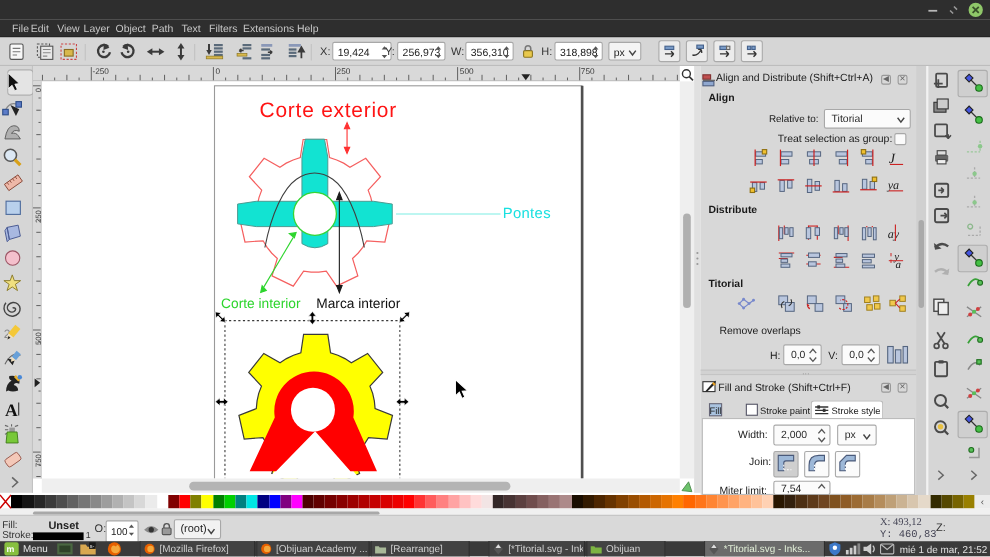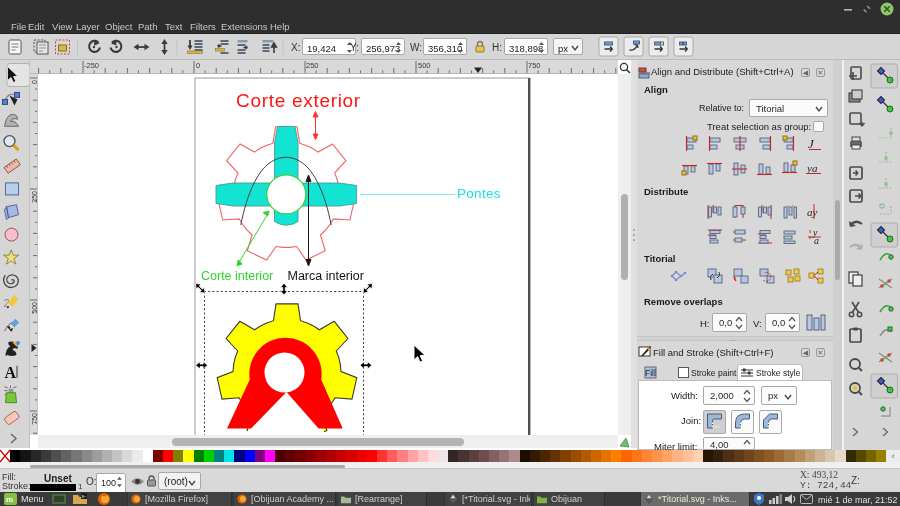--- a/index.html
+++ b/index.html
@@ -664,21 +664,21 @@
       <rect x="9" y="1" width="5" height="5" fill="#f0c84c" stroke="#a08020" stroke-width="0.9"></rect>
       <rect x="3" y="9" width="5" height="5" fill="#f0c84c" stroke="#a08020" stroke-width="0.9"></rect>
       <rect x="10" y="8" width="5" height="5" fill="#f0c84c" stroke="#a08020" stroke-width="0.9"></rect>
     </svg>
     <svg class="abs" style="left:171px;top:208px" width="16" height="16" viewBox="0 0 16 16">
       <rect x="1" y="5" width="5" height="5" fill="#f0c84c" stroke="#a08020" stroke-width="0.9"></rect>
       <rect x="10" y="1" width="5" height="5" fill="#f0c84c" stroke="#a08020" stroke-width="0.9"></rect>
       <rect x="10" y="10" width="5" height="5" fill="#f0c84c" stroke="#a08020" stroke-width="0.9"></rect>
       <path d="M6,7.5 L10,4 M6,7.5 L10,12" stroke="#c22" stroke-width="1"></path>
     </svg>
-    <div class="abs" style="left:7px;top:236px;font-size:9.5px;font-weight:bold;color:#1a1a1a;white-space:nowrap">Remove overlaps</div>
+    <div class="abs" style="left:17px;top:236px;font-size:9.5px;font-weight:normal;color:#1a1a1a;white-space:nowrap">Remove overlaps</div>
     <div class="abs" style="left:63px;top:258px;font-size:9.5px;color:#1a1a1a;white-space:nowrap">H:</div>
     <div class="wbtn" style="left:75px;top:253px;width:35px;height:19px">
       <span style="position:absolute;left:6px;top:3px;font-size:9.5px">0,0</span>
       <svg style="position:absolute;right:3px;top:2px" width="8" height="14" viewBox="0 0 8 14">
         <path d="M1,5 L4,1.5 L7,5 M1,9 L4,12.5 L7,9" fill="none" stroke="#555" stroke-width="1.2"></path>
       </svg>
     </div>
     <div class="abs" style="left:116px;top:258px;font-size:9.5px;color:#1a1a1a;white-space:nowrap">V:</div>
     <div class="wbtn" style="left:128px;top:253px;width:35px;height:19px">
       <span style="position:absolute;left:6px;top:3px;font-size:9.5px">0,0</span>
@@ -744,21 +744,21 @@
       </svg>
     </div>
     <div class="abs" style="left:122px;top:350px;width:23px;height:24px;background:#fbfbfb;border:1px solid #aaa;border-radius:2px">
       <svg width="21" height="20" viewBox="0 0 20 20">
         <path d="M3,17 V9 L9,3 H17 V8 H11 Q8,8 8,11 V17 Z" fill="#9db8d8" stroke="#4a5a7a"></path>
         <path d="M8,16 H15 M8,16 V10" stroke="#fff" stroke-width="1" stroke-dasharray="1.5,1.5"></path>
       </svg>
     </div>
     <div class="abs" style="left:17px;top:381px;font-size:9.5px;color:#1a1a1a;white-space:nowrap">Miter limit:</div>
     <div class="wbtn" style="left:66px;top:377px;width:52px;height:13px">
-      <span style="position:absolute;left:6px;top:1px;font-size:9.5px">4,00</span>
+      <span style="position:absolute;left:6px;top:1px;font-size:9.5px">7,54</span>
       <svg style="position:absolute;right:3px;top:1px" width="8" height="7" viewBox="0 0 8 7">
         <path d="M1,5 L4,1.5 L7,5" fill="none" stroke="#555" stroke-width="1.2"></path>
       </svg>
     </div>
     <div class="abs" style="left:196px;top:0;width:9px;height:390px;background:#d0d0d0"></div>
     <div class="abs" style="left:198px;top:140px;width:5px;height:80px;background:#aaa;border-radius:3px"></div>
   </div>
 <div id="rtb" class="abs">
     <svg style="left:-2px;top:0" width="58" height="390" viewBox="842 60 58 390">
       <g transform="translate(848,66)">
@@ -1007,21 +1007,21 @@
       <rect x="1.5" y="5" width="8" height="6" rx="1" fill="#999" stroke="#555"></rect>
       <path d="M3,5 v-1.5 a2.5,2.5 0 0 1 5,0 V5" fill="none" stroke="#555" stroke-width="1.3"></path>
     </svg>
     <div class="wbtn" style="left:158px;top:3px;width:43px;height:18px;background:#f2f2f2">
       <span style="position:absolute;left:5px;top:3px;font-size:10px">(root)</span>
       <svg style="position:absolute;right:4px;top:7px" width="8" height="6" viewBox="0 0 8 6">
         <path d="M1,1 L4,5 L7,1" fill="none" stroke="#444" stroke-width="1.3"></path>
       </svg>
     </div>
     <div class="abs" style="left:800px;top:1px;font-size:9.5px;color:#445;font-family:Liberation Serif, serif">X: 493,12</div>
-    <div class="abs" style="left:800px;top:11px;font-size:9.5px;color:#445;font-family:'Liberation Mono',monospace">Y: 724,44</div>
+    <div class="abs" style="left:800px;top:11px;font-size:9.5px;color:#445;font-family:'Liberation Mono',monospace">Y: 460,83</div>
     <div class="abs" style="left:851px;top:6px;font-size:10px;color:#333">Z:</div>
     <div class="spin" style="left:900px;top:2px;width:39px;height:19px">
       <span class="v" style="font-size:9px">68%</span>
       <svg class="ud" width="7" height="17" viewBox="0 0 7 15">
         <path d="M1,5 L3.5,2 L6,5 Z" fill="#555"></path>
         <path d="M1,10 L3.5,13 L6,10 Z" fill="#555"></path>
       </svg>
     </div>
   </div>
 <div id="taskbar" class="abs">

